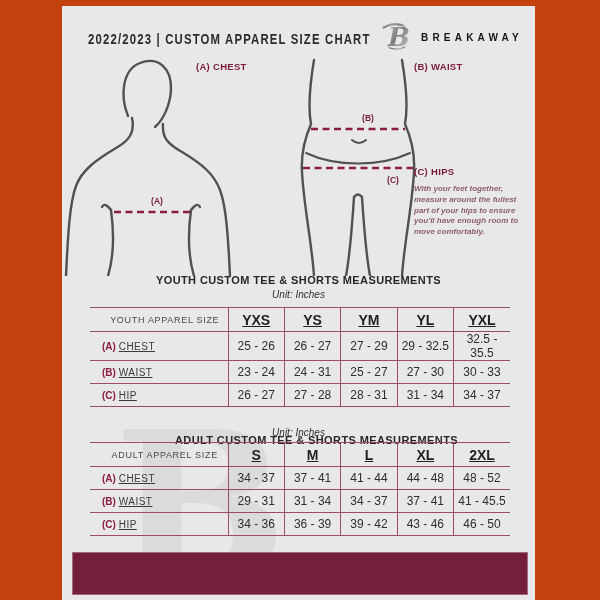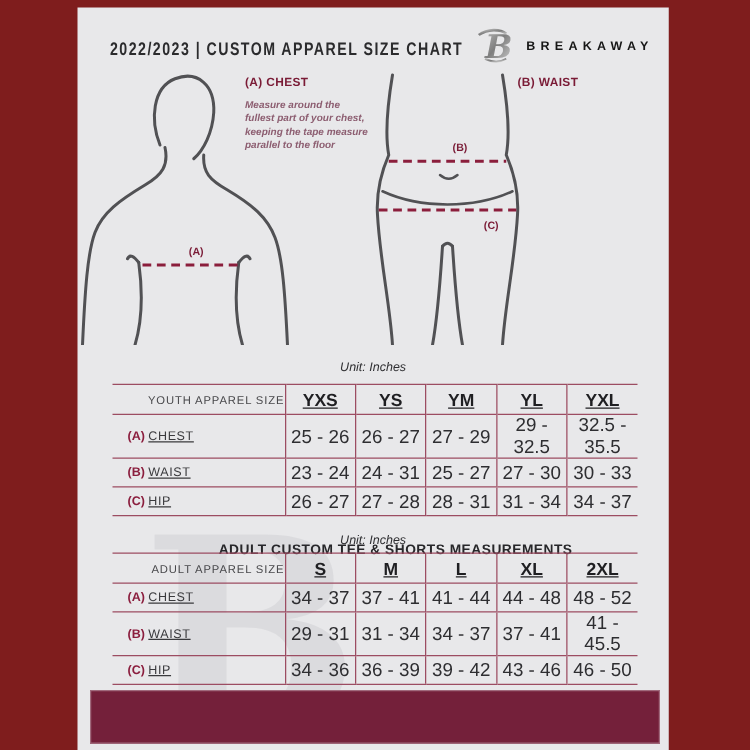--- a/index.html
+++ b/index.html
@@ -1,19 +1,19 @@
 <!DOCTYPE html>
 <html><head>
 <meta charset="utf-8">
 <style>
   * { margin:0; padding:0; box-sizing:border-box; }
   html,body { background:#060606; }
   .stage {
     position:relative; width:600px; height:600px; overflow:hidden;
-    background:#7f1d1d; font-family:"Liberation Sans", sans-serif;
+    background:#c2410c; font-family:"Liberation Sans", sans-serif;
   }
   .page {
     position:absolute; left:62px; top:6px; width:473px; height:594px;
     background:#e8e8ea;
   }
   
   .doc-title {
     position:absolute; left:26px; top:25px;
     font-size:13.5px; font-weight:bold; color:#2b2b2d;
     letter-spacing:1.4px; white-space:nowrap;
@@ -63,27 +63,27 @@
     border-top:1.5px solid #9c4c62; height:23px; padding:0;
     font-weight:normal; background:transparent;
   }
   .size-table tr.hdr th { height:24px; }
   .size-table tr:last-child td { border-bottom:1.5px solid #9c4c62; }
   .size-table th:not(:first-child), .size-table td:not(:first-child) {
     border-left:1.5px solid #9c4c62; text-align:center;
   }
   .size-table .col-head {
     font-size:9px; color:#48484b; letter-spacing:0.7px;
-    text-align:right; padding-left:12px;
+    text-align:center; padding-left:12px;
   }
   .size-table .size-head { font-size:14px; font-weight:bold; color:#1f1f22;text-decoration:underline; }
   .size-table .row-label { text-align:left; padding-left:12px; font-size:10px; }
   .row-label .pfx { font-weight:bold; color:#8b1e3e; }
   .row-label .lbl { color:#3a3a3d; letter-spacing:0.5px;text-decoration:underline; }
-  .size-table .val { font-size:15px; color:#2e2e31; }
+  .size-table .val { font-size:12px; color:#2e2e31; }
   
   .watermark {
     position:absolute; left:52px; top:398px; z-index:0;
     font-family:"DejaVu Serif", serif; font-weight:bold;
     font-size:205px; line-height:1; color:#d9d9dc; opacity:0.8;
     user-select:none;
   }
   .footer-bar {
     position:absolute; left:10px; top:546px; width:456px; height:43px; z-index:3;
     background:#74203a; border:1.5px solid #a06a7c;
@@ -139,28 +139,32 @@
         <path d="M 66 141 C 68 172 70 198 74 220"></path>
       </g>
       <path d="M 15 73 H 109" fill="none" stroke="#8b1e3c" stroke-width="2.4" stroke-dasharray="7 4.5"></path>
       <path d="M 7 112 H 117" fill="none" stroke="#8b1e3c" stroke-width="2.4" stroke-dasharray="7 4.5"></path>
       <text x="72" y="65" text-anchor="middle" font-family="Liberation Sans, sans-serif" font-size="8.5" font-weight="bold" fill="#7a1b36">(B)</text>
       <text x="97" y="127" text-anchor="middle" font-family="Liberation Sans, sans-serif" font-size="8.5" font-weight="bold" fill="#7a1b36">(C)</text>
     </svg>
 
     <div class="inst inst-a">
       <h3>(A) CHEST</h3>
-      <p>Measure around the fullest part of your chest, keeping the tape measure parallel to the floor</p>
     </div>
     <div class="inst inst-b">
       <h3>(B) WAIST</h3>
     </div>
+    <div class="inst inst-c">
+      <h3>(C) HIPS</h3>
+      <p>With your feet together, measure around the fullest part of your hips to ensure you'll have enough room to move comfortably.</p>
+    </div>
 
     <div class="watermark">B</div>
 
+    <div class="sec-title youth-title">YOUTH CUSTOM TEE &amp; SHORTS MEASUREMENTS</div>
     <div class="sec-unit youth-unit">Unit: Inches</div>
     <table class="size-table youth-table">
       <colgroup>
           <col class="c0">
           <col class="cn">
           <col class="cn">
           <col class="cn">
           <col class="cn">
           <col class="cn">
         </colgroup>

